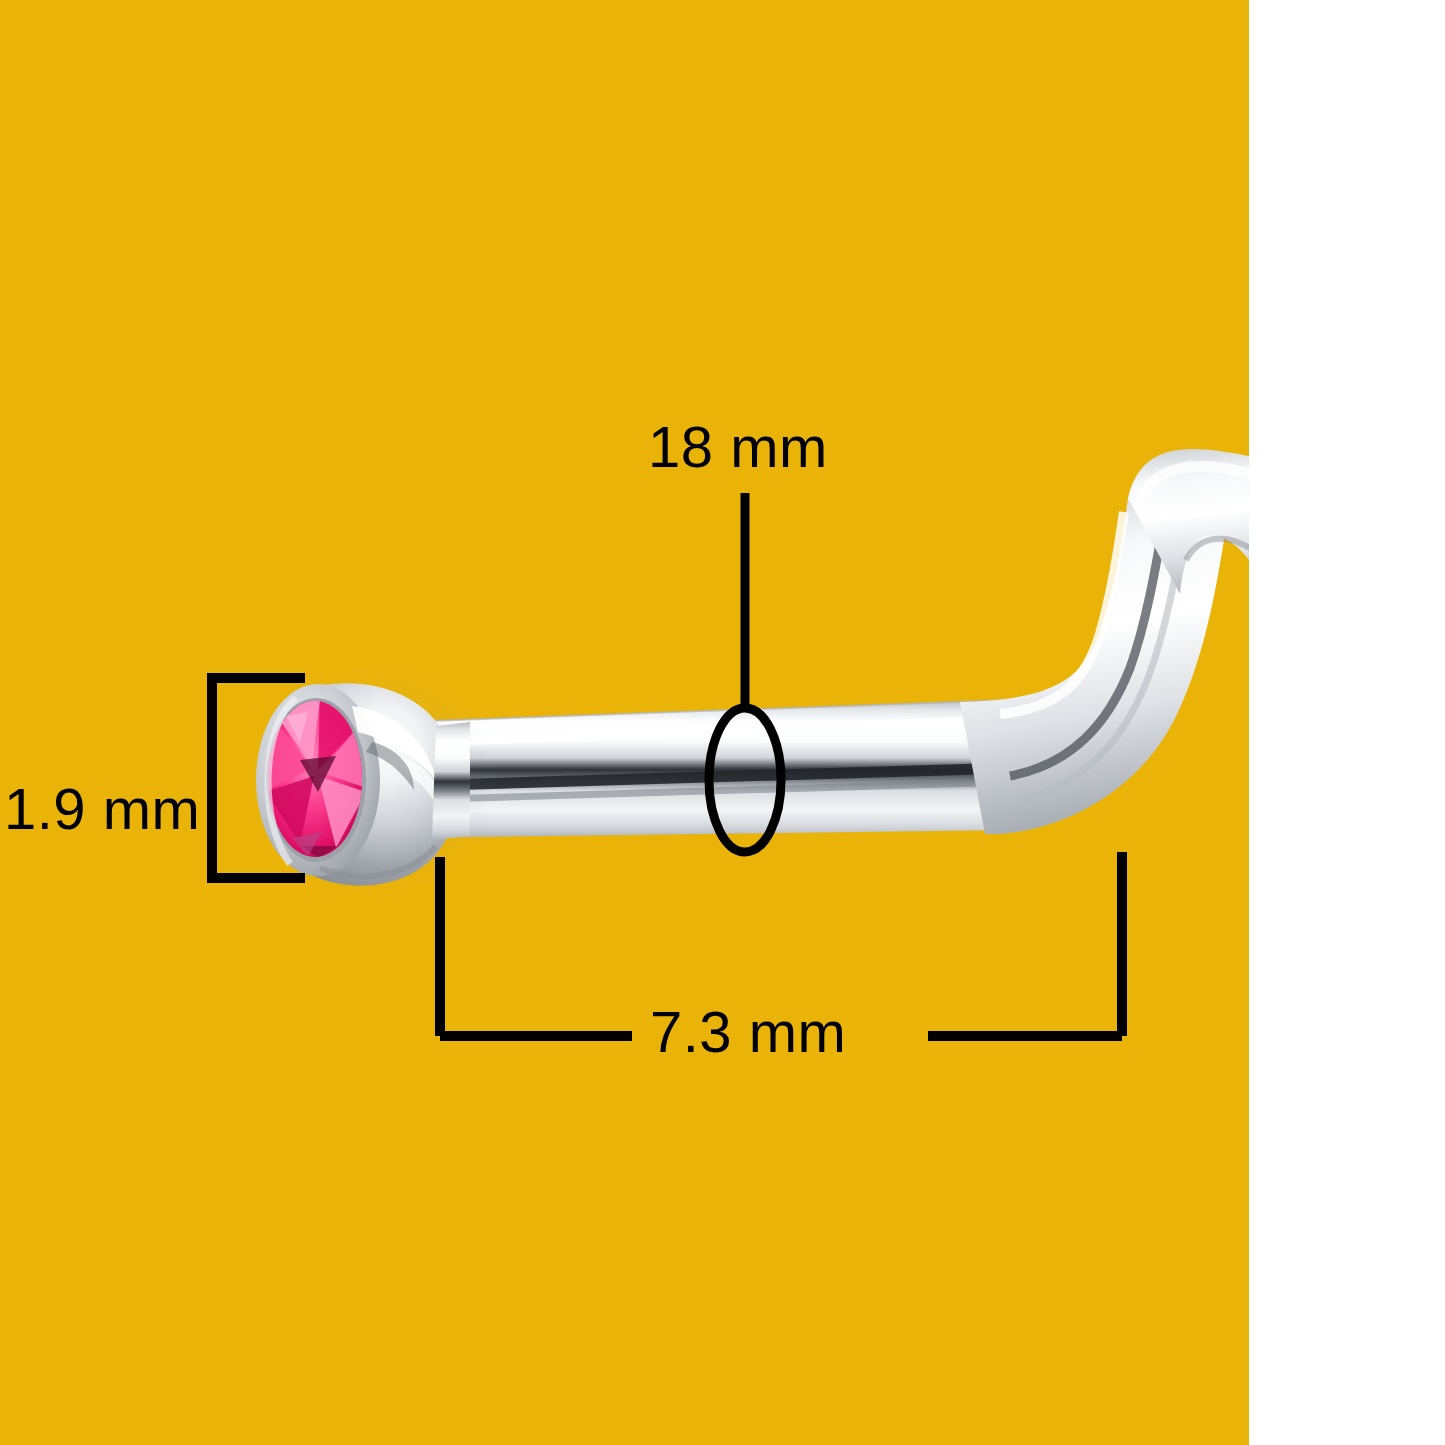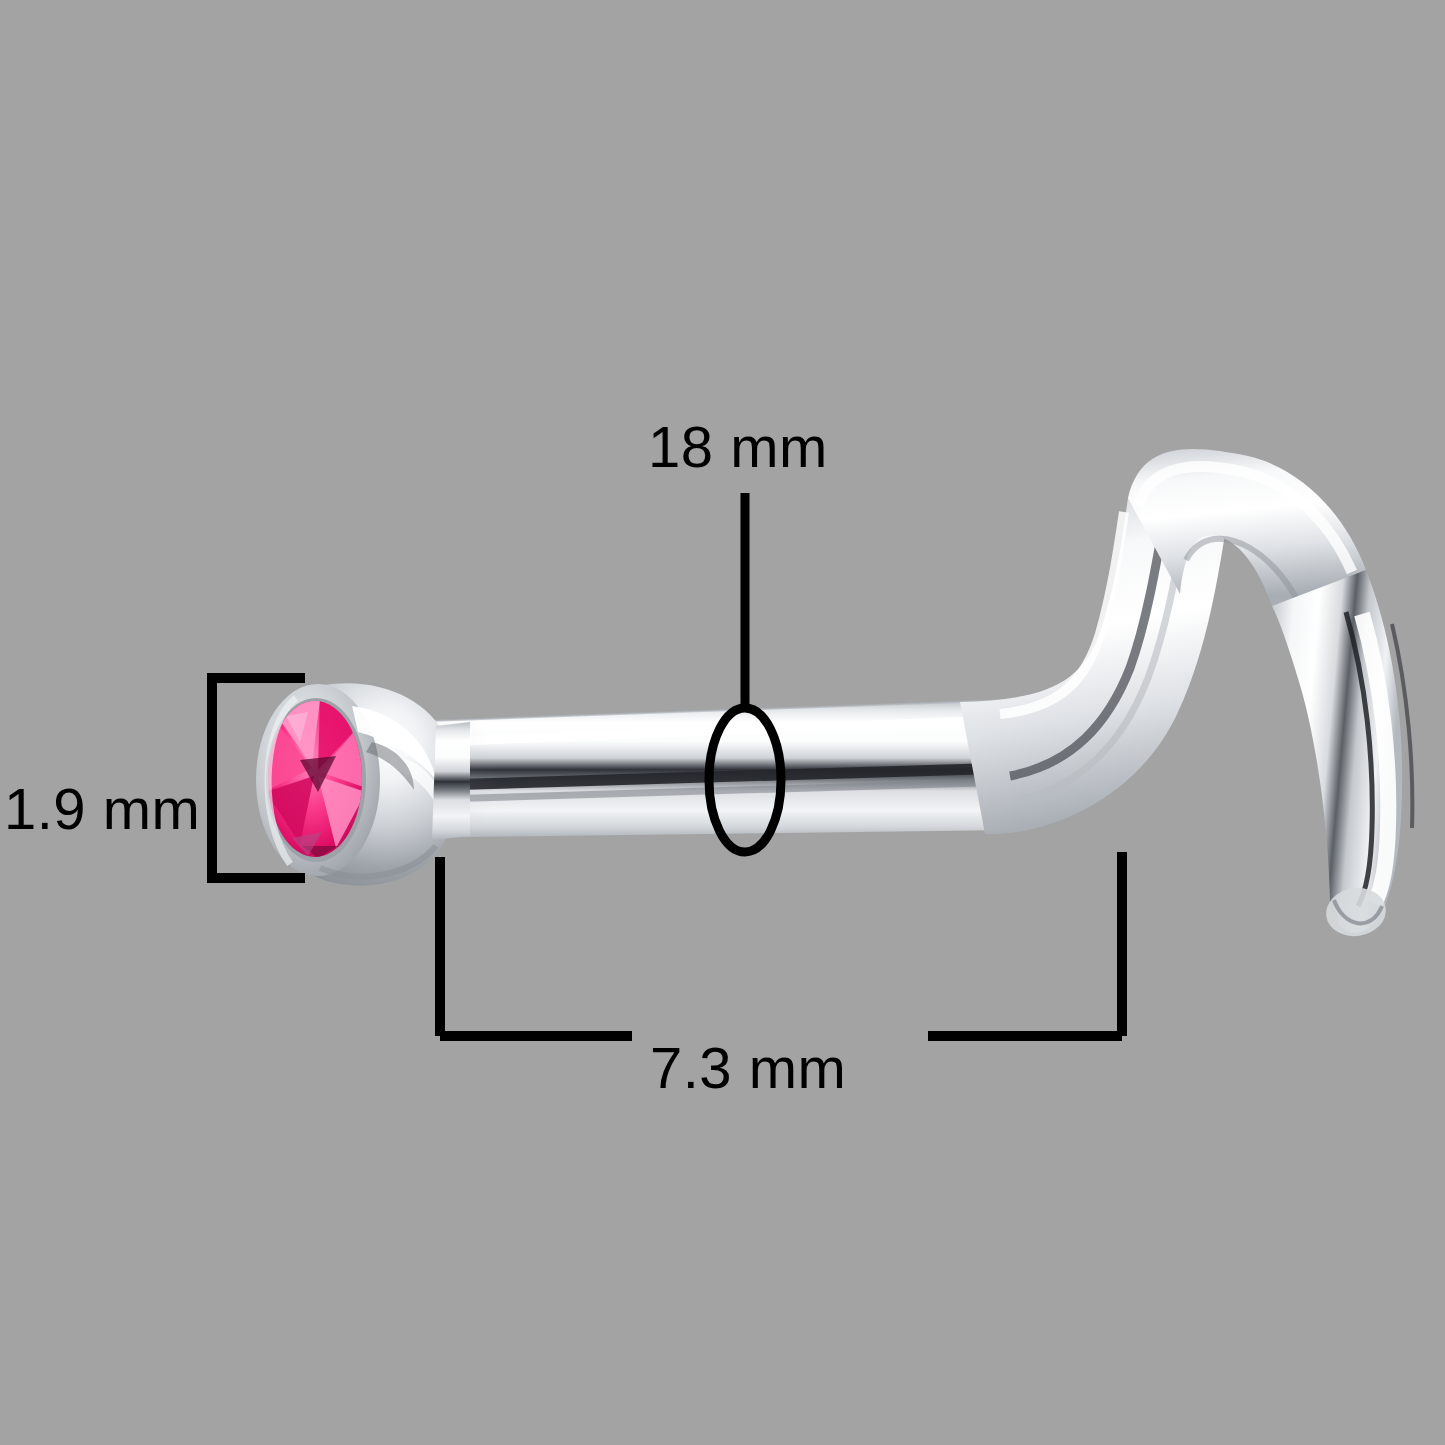--- a/index.html
+++ b/index.html
@@ -2,23 +2,23 @@
 <html><head>
 <meta charset="utf-8">
 <style>
   html, body {
     margin: 0;
     padding: 0;
     background: #ffffff;
   }
   #stage {
     position: relative;
-    width: 1445px;
+    width: 1249px;
     height: 1445px;
-    background: #a3a3a3;
+    background: #eab308;
     overflow: hidden;
     font-family: "Liberation Sans", sans-serif;
   }
   .dim-label {
     position: absolute;
     color: #000000;
     font-family: "Liberation Sans", sans-serif;
     font-weight: 400;
     white-space: nowrap;
     letter-spacing: 0.5px;
@@ -31,21 +31,20 @@
   }
   #label-19mm {
     left: 4px;
     top: 780px;
     font-size: 58px;
   }
   #label-73mm {
     left: 650px;
     top: 1003px;
     font-size: 58px;
-    margin-top: 36px;
   }
   svg.layer {
     position: absolute;
     left: 0;
     top: 0;
     width: 1445px;
     height: 1445px;
   }
   #annot-layer { pointer-events: none; }
 </style>

